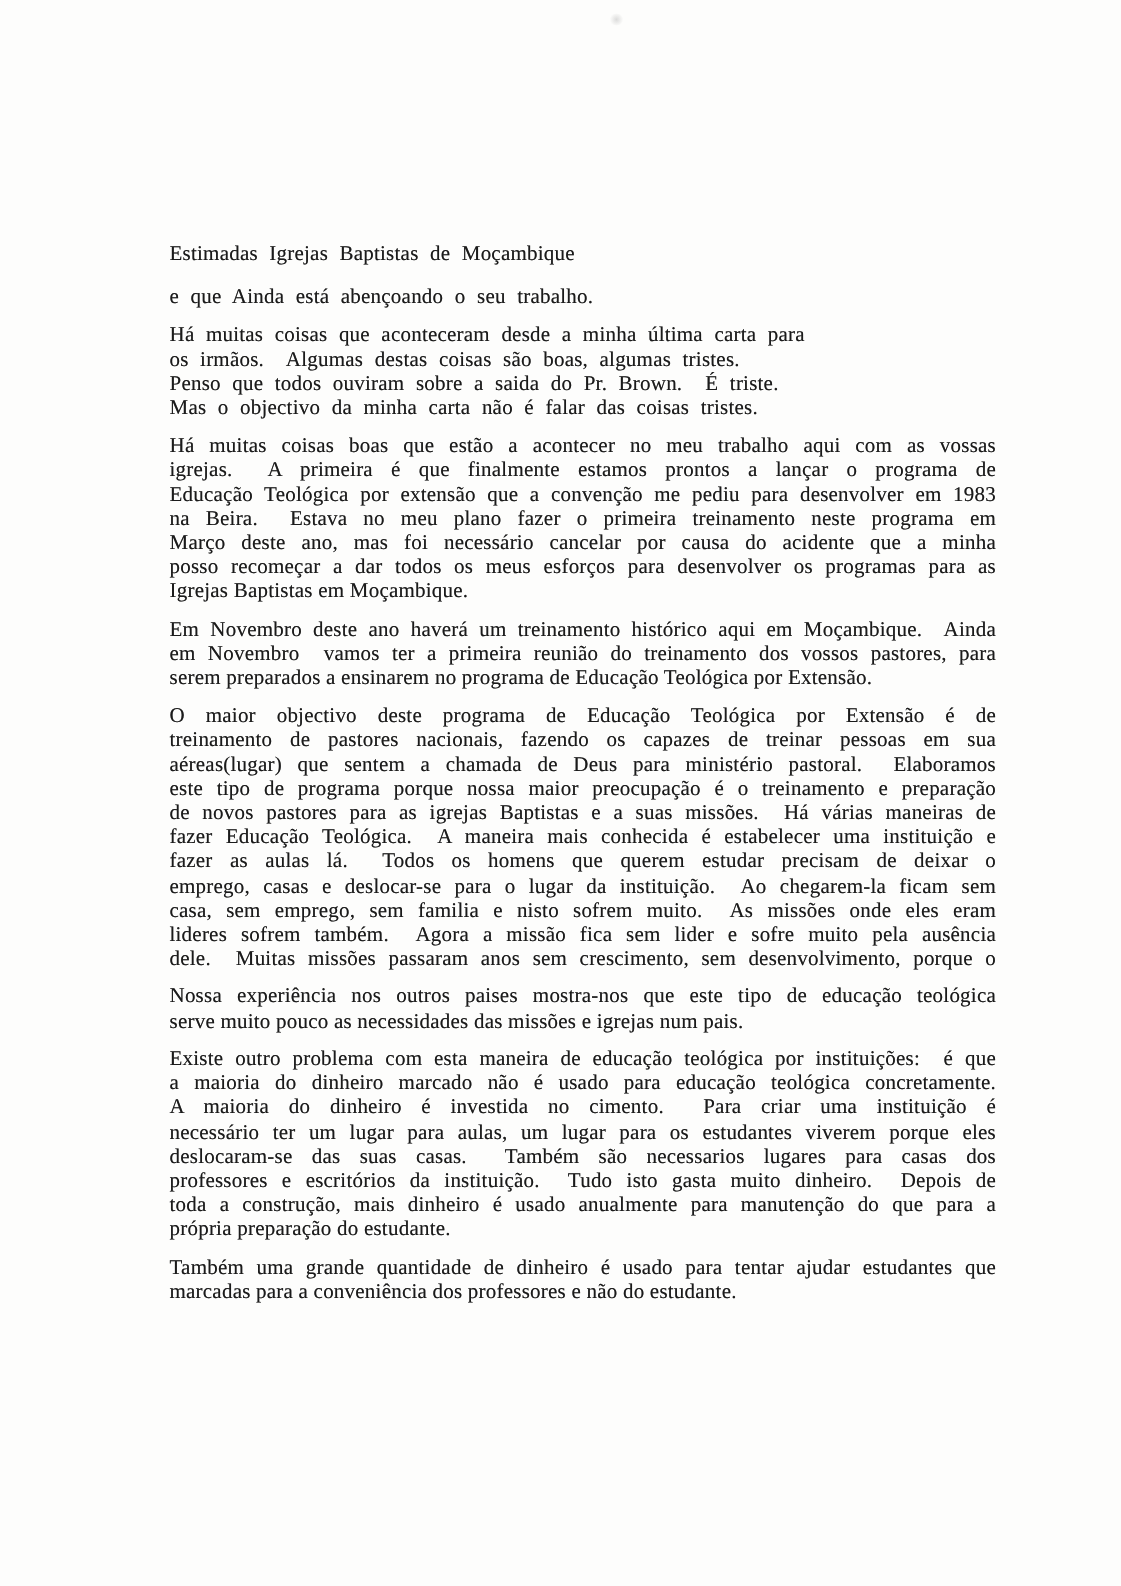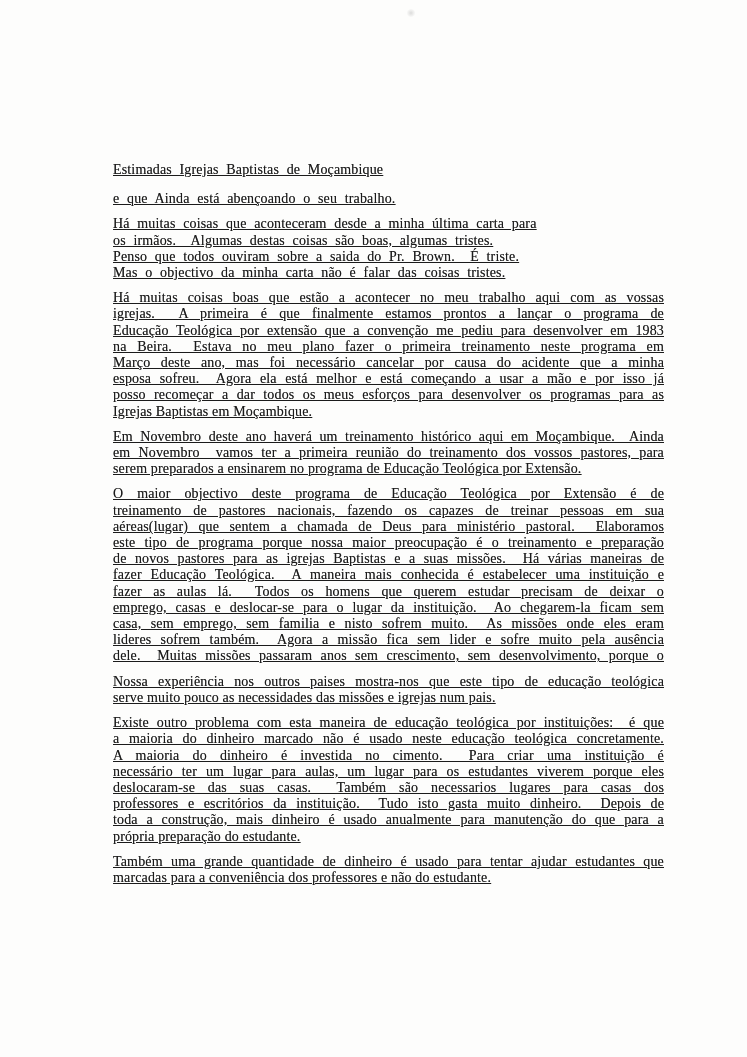--- a/index.html
+++ b/index.html
@@ -31,21 +31,20 @@
   .letter {
     position: absolute;
     left: 113px;
     top: 162px;
     width: 551px;
     color: #1b1b1b;
     font-size: 14px;
     line-height: 16.2px;
     letter-spacing: 0.15px;
     text-shadow: 0 0 0.4px rgba(20,20,20,0.55);
-    text-decoration: underline;
   }
   .salutation {
     margin-bottom: 13px;
   }
   .para {
     margin-bottom: 9px;
   }
   .line {
     white-space: pre-wrap;
     min-height: 16.2px;
@@ -76,21 +75,20 @@
           <div class="line">os irmãos.  Algumas destas coisas são boas, algumas tristes.</div>
           <div class="line">Penso que todos ouviram sobre a saida do Pr. Brown.  É triste.</div>
           <div class="line">Mas o objectivo da minha carta não é falar das coisas tristes.</div>
         </div>
         <div class="para just">
           <div class="line jl">Há muitas coisas boas que estão a acontecer no meu trabalho aqui com as vossas</div>
           <div class="line jl">igrejas.  A primeira é que finalmente estamos prontos a lançar o programa de</div>
           <div class="line jl">Educação Teológica por extensão que a convenção me pediu para desenvolver em 1983</div>
           <div class="line jl">na Beira.  Estava no meu plano fazer o primeira treinamento neste programa em</div>
           <div class="line jl">Março deste ano, mas foi necessário cancelar por causa do acidente que a minha</div>
-          <div class="line jl">esposa sofreu.  Agora ela está melhor e está começando a usar a mão e por isso já</div>
           <div class="line jl">posso recomeçar a dar todos os meus esforços para desenvolver os programas para as</div>
           <div class="line">Igrejas Baptistas em Moçambique.</div>
         </div>
         <div class="para just">
           <div class="line jl">Em Novembro deste ano haverá um treinamento histórico aqui em Moçambique.  Ainda</div>
           <div class="line jl">em Novembro  vamos ter a primeira reunião do treinamento dos vossos pastores, para</div>
           <div class="line">serem preparados a ensinarem no programa de Educação Teológica por Extensão.</div>
         </div>
         <div class="para just">
           <div class="line jl">O maior objectivo deste programa de Educação Teológica por Extensão é de</div>
@@ -104,21 +102,21 @@
           <div class="line jl">casa, sem emprego, sem familia e nisto sofrem muito.  As missões onde eles eram</div>
           <div class="line jl">lideres sofrem também.  Agora a missão fica sem lider e sofre muito pela ausência</div>
           <div class="line jl">dele.  Muitas missões passaram anos sem crescimento, sem desenvolvimento, porque o</div>
         </div>
         <div class="para just">
           <div class="line jl">Nossa experiência nos outros paises mostra-nos que este tipo de educação teológica</div>
           <div class="line">serve muito pouco as necessidades das missões e igrejas num pais.</div>
         </div>
         <div class="para just">
           <div class="line jl">Existe outro problema com esta maneira de educação teológica por instituições:  é que</div>
-          <div class="line jl">a maioria do dinheiro marcado não é usado neste educação teológica concretamente.</div>
+          <div class="line jl">a maioria do dinheiro marcado não é usado para educação teológica concretamente.</div>
           <div class="line jl">A maioria do dinheiro é investida no cimento.  Para criar uma instituição é</div>
           <div class="line jl">necessário ter um lugar para aulas, um lugar para os estudantes viverem porque eles</div>
           <div class="line jl">deslocaram-se das suas casas.  Também são necessarios lugares para casas dos</div>
           <div class="line jl">professores e escritórios da instituição.  Tudo isto gasta muito dinheiro.  Depois de</div>
           <div class="line jl">toda a construção, mais dinheiro é usado anualmente para manutenção do que para a</div>
           <div class="line">própria preparação do estudante.</div>
         </div>
         <div class="para just">
           <div class="line jl">Também uma grande quantidade de dinheiro é usado para tentar ajudar estudantes que</div>
           <div class="line">marcadas para a conveniência dos professores e não do estudante.</div>

